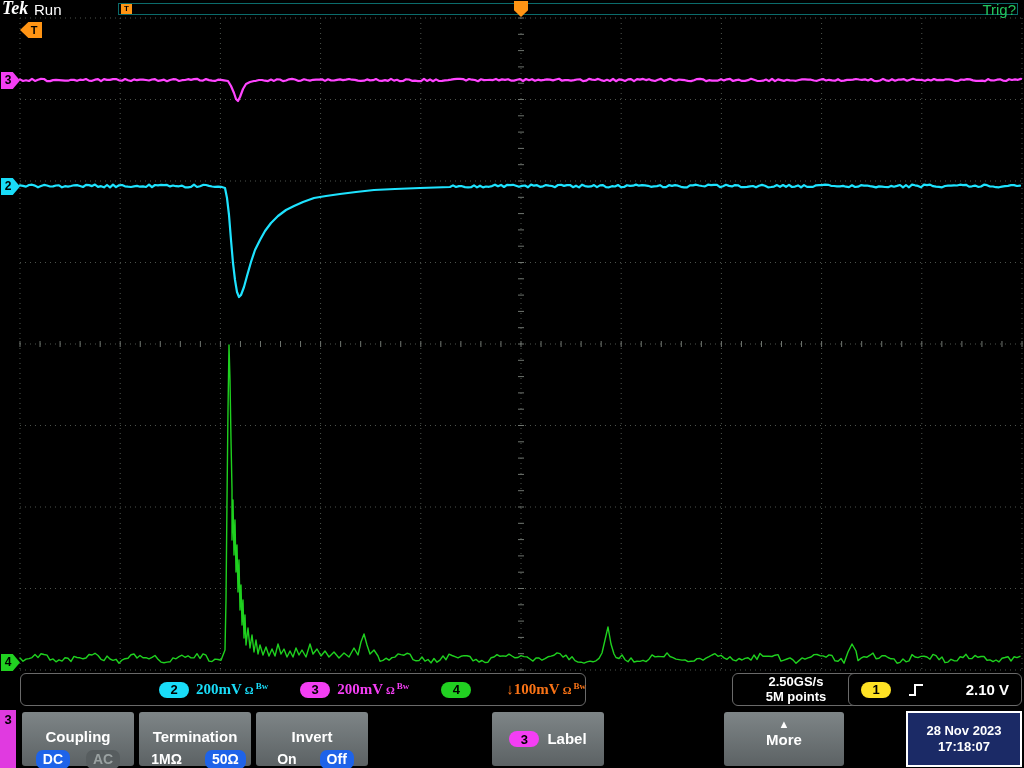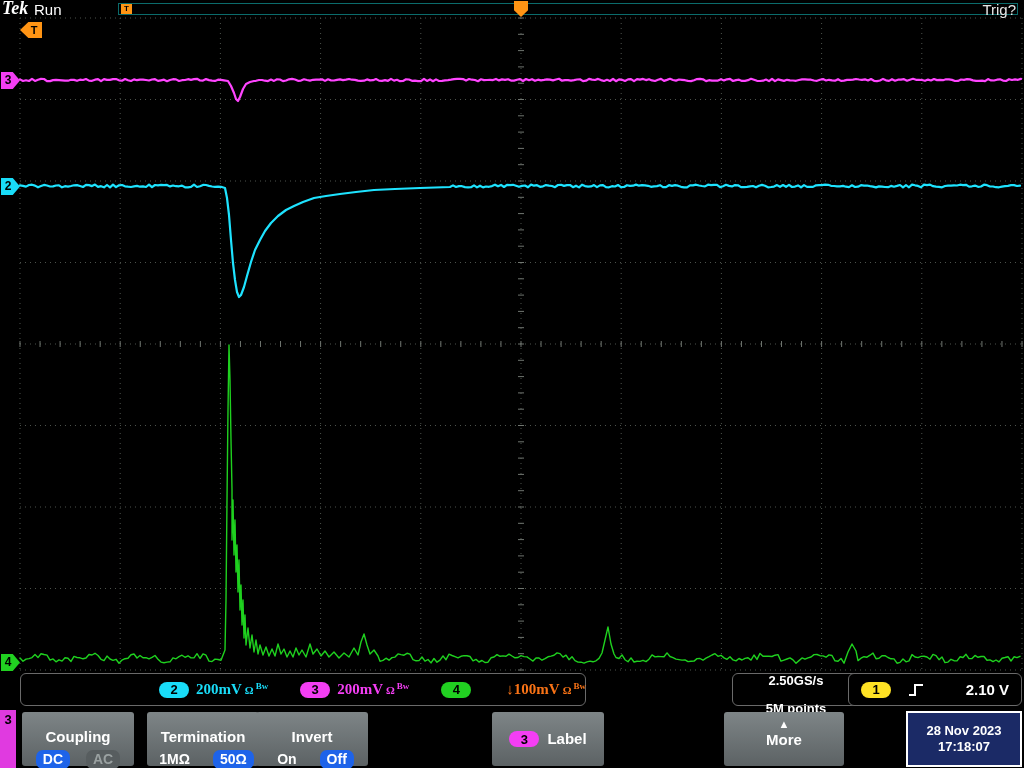--- a/index.html
+++ b/index.html
@@ -3,21 +3,21 @@
 <meta charset="utf-8">
 <style>
   html,body{margin:0;padding:0;background:#000;}
   #screen{position:relative;width:1024px;height:768px;background:#000;overflow:hidden;
           font-family:"Liberation Sans",sans-serif;color:#fff;}
   .abs{position:absolute;}
 
   
   #tek{left:2px;top:-2px;font:italic bold 18px "Liberation Serif",serif;color:#fff;}
   #run{left:34px;top:1px;font-size:15px;color:#fff;}
-  #trigq{right:8px;top:1px;font-size:15px;color:#e5e5e5;}
+  #trigq{right:8px;top:1px;font-size:15px;color:#22c55e;}
   #recbar{left:118px;top:3px;width:900px;height:12px;border:1px solid #0b6b6b;box-sizing:border-box;background:#000;}
   #rec-t{left:121px;top:4px;width:11px;height:10px;background:#ff9414;color:#000;
          font:bold 8px/10px "Liberation Sans",sans-serif;text-align:center;}
   #win-marker{left:514px;top:1px;width:14px;height:16px;background:#ff9414;
          clip-path:polygon(0 0,100% 0,100% 58%,50% 100%,0 58%);}
   #trig-flag{left:20px;top:22px;width:22px;height:16px;background:#ff9414;color:#000;
          font:bold 11px/16px "Liberation Sans",sans-serif;text-align:center;box-sizing:border-box;padding-left:6px;
          clip-path:polygon(0 50%,38% 0,100% 0,100% 100%,38% 100%);}
 
   
@@ -40,37 +40,37 @@
          display:inline-flex;align-items:center;justify-content:center;padding:0 3px;}
   .b1{background:#ffe224;} .b2{background:#19dcf8;} .b3{background:#f43ef4;} .b4{background:#21d121;}
   .scale{font-size:15px;font-weight:bold;font-family:Liberation Serif, serif;}
   .s2{color:#19dcf8;} .s3{color:#f43ef4;} .s4{color:#f97316;margin-left:28px;}
   .ohm{font-size:11px;margin-left:3px;}
   .bwtag{font-size:9px;vertical-align:top;margin-left:2px;}
   #ro-horiz{left:590px;width:138px;flex-direction:column;align-items:flex-start;justify-content:center;
             padding:2px 10px;gap:1px;}
   .tbval{color:#fff;font-size:15px;font-weight:bold;line-height:15px;}
   .delay{color:#ff9c1a;font-size:13px;font-weight:bold;line-height:14px;}
-  #ro-acq{left:732px;width:128px;flex-direction:column;align-items:center;justify-content:flex-start;gap:14px;}
+  #ro-acq{left:732px;width:128px;flex-direction:column;align-items:center;justify-content:center;gap:1px;}
   .acqline{color:#fff;font-size:13px;font-weight:bold;line-height:14px;}
   #ro-trig{left:848px;width:174px;padding:0 12px;gap:16px;}
   .lvl{margin-left:auto;color:#fff;font-size:15px;font-weight:bold;}
 
   
   #menu-tab{left:0;top:710px;width:16px;height:58px;background:#e03ae0;color:#000;
             font:bold 13px/16px "Liberation Sans",sans-serif;text-align:center;padding-top:2px;box-sizing:border-box;}
   .mbtn{position:absolute;top:712px;height:54px;background:linear-gradient(#7e8587,#5c6264);
         border-radius:3px;color:#fff;text-align:center;box-sizing:border-box;}
   .mtitle{font-size:15px;font-weight:bold;line-height:18px;margin-top:16px;}
   .mvals{display:flex;justify-content:center;align-items:center;gap:16px;margin-top:4px;}
   .opt{font-size:14px;font-weight:bold;padding:0 7px;border-radius:7px;line-height:19px;}
   .sel{background:#1e63e9;color:#fff;}
   .dim{background:#575d5f;color:#9aa1a1;}
   #m-coupling{left:22px;width:112px;}
-  #m-term{left:147px;width:112px;}
+  #m-term{left:139px;width:112px;}
   #m-invert{left:256px;width:112px;}
   #m-bw{left:373px;width:114px;}
   #m-label{left:492px;width:112px;display:flex;align-items:center;justify-content:center;gap:8px;}
   #m-more{left:724px;width:120px;}
   .uparrow{font-size:11px;line-height:13px;margin-top:6px;}
   #m-more .mtitle{margin-top:0;}
   #m-date{left:906px;top:711px;width:116px;height:56px;background:#1b2a66;border:2px solid #fff;
           box-sizing:border-box;color:#fff;display:flex;flex-direction:column;align-items:center;
           justify-content:center;gap:2px;}
   .dateline{font-size:13px;font-weight:bold;line-height:14px;}

